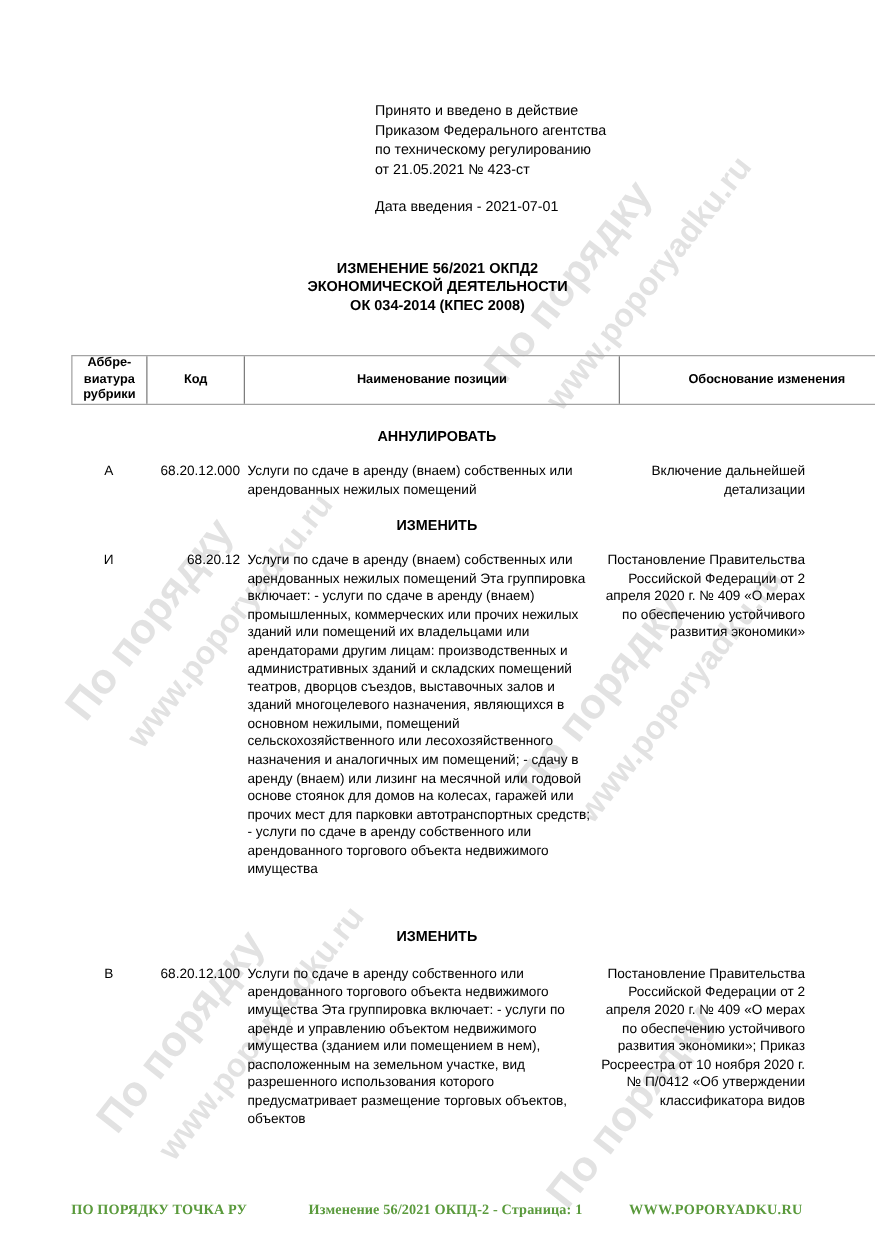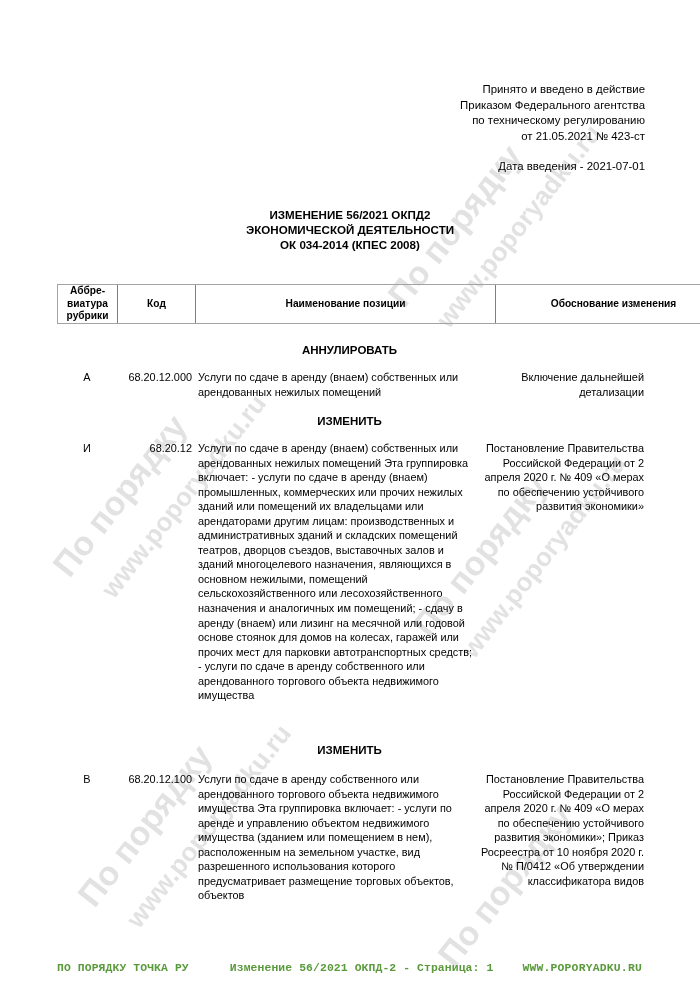--- a/index.html
+++ b/index.html
@@ -43,21 +43,20 @@
   #content {
     position: relative;
     z-index: 2;
   }
 
   .header-block {
     position: absolute;
     left: 300px;
     top: 82px;
     width: 345px;
-    text-align: right;
     font-size: 11.4px;
     line-height: 15.6px;
   }
   .header-block .hdr-line { white-space: nowrap; }
   .header-block .hdr-date {
     margin-top: 15px;
     white-space: nowrap;
   }
 
   .title-block {
@@ -138,21 +137,21 @@
 
   
   .footer {
     position: absolute;
     left: 57px;
     top: 962px;
     width: 585px;
     display: flex;
     justify-content: space-between;
     align-items: baseline;
-    font-family: Liberation Mono, monospace;
+    font-family: Liberation Serif, serif;
     font-weight: bold;
     font-size: 11.4px;
     color: #5a9a3c;
     letter-spacing: 0.1px;
   }
   .footer-mid { margin-left: 12px; }
   .footer-right { letter-spacing: 0.2px; }
 </style>
 </head>
 <body>

